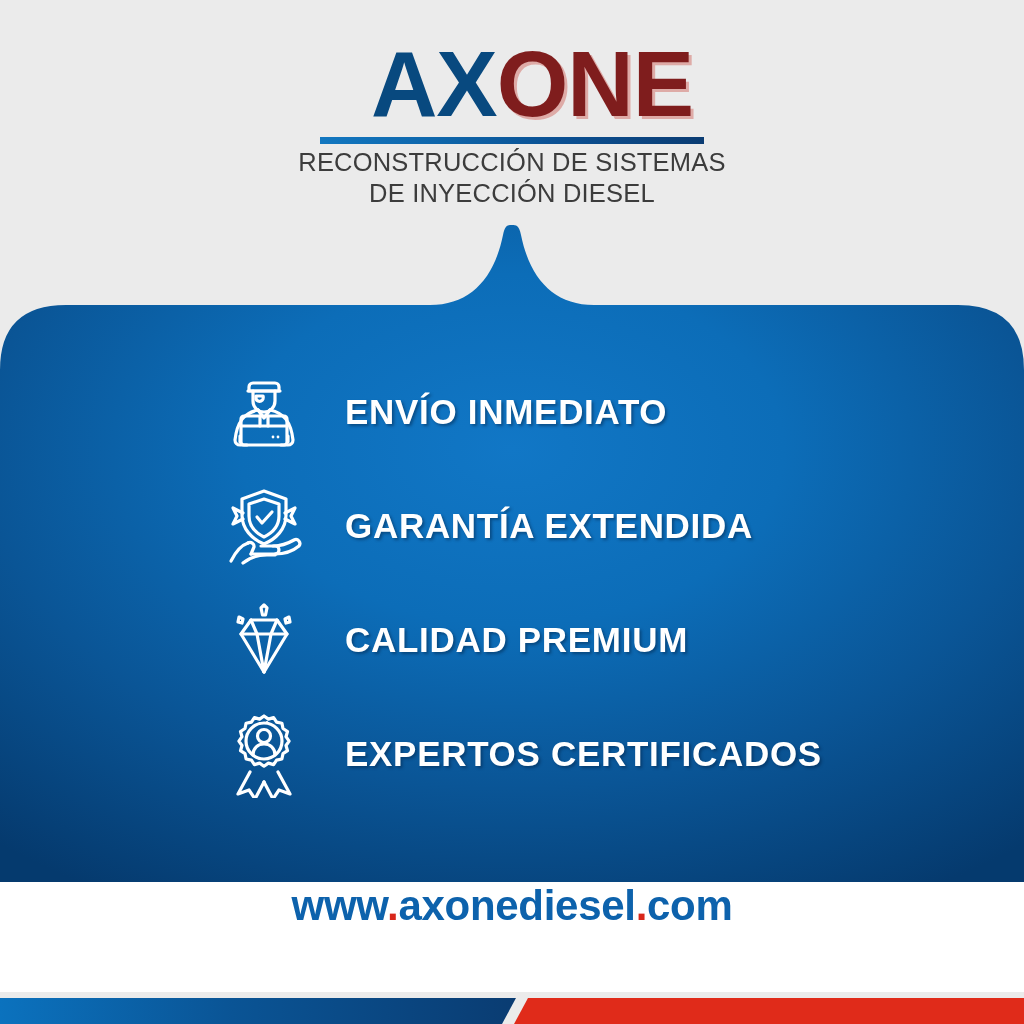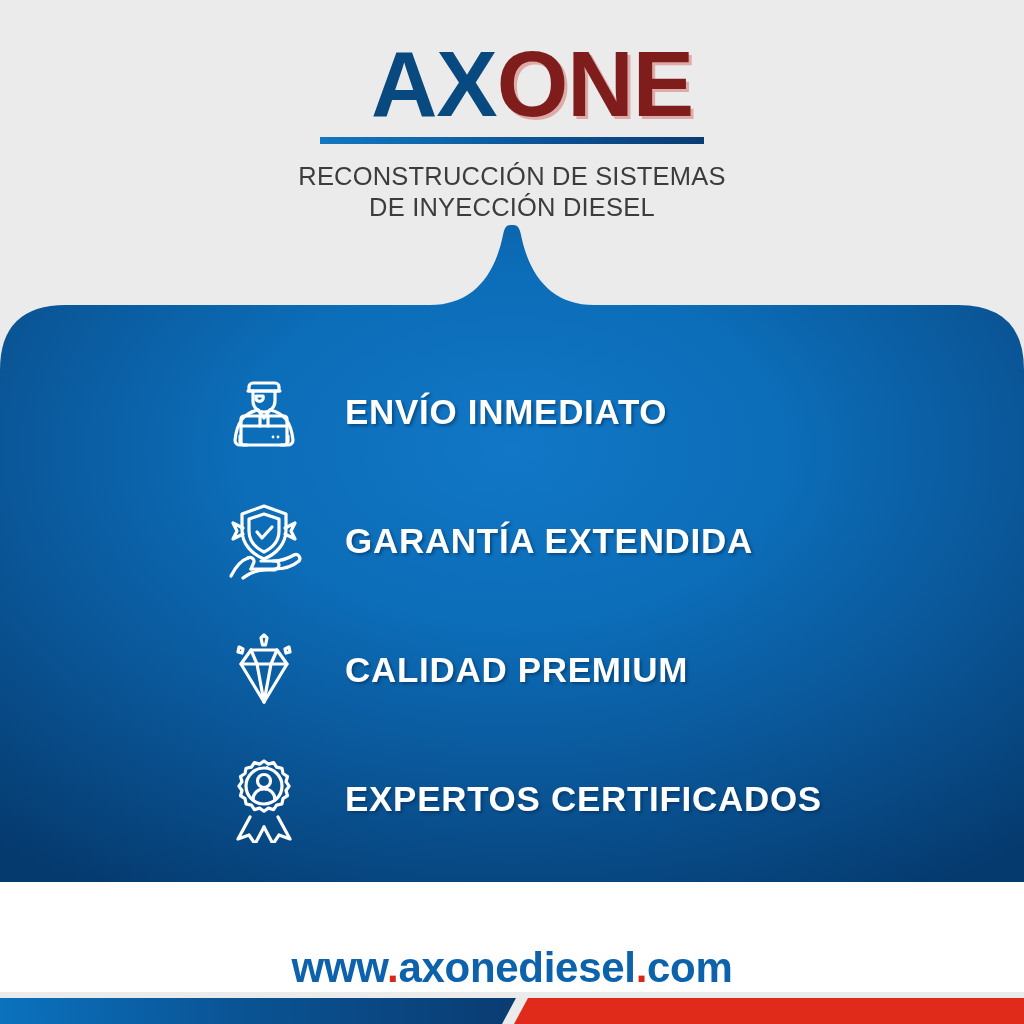--- a/index.html
+++ b/index.html
@@ -29,40 +29,40 @@
   }
   #logo-ax{color:#08497F;margin-left:40px;}
   #logo-one{color:#7f1d1d;text-shadow:3px 3px 0 rgba(196,41,31,.33);}
 
   #logo-rule{
     width:384px;height:7px;margin-top:7px;
     background:linear-gradient(to right,#1277C0 0%,#0E65AA 32%,#0A5093 62%,#0B3C73 100%);
   }
 
   #tagline{
-    margin-top:17px;
+    margin-top:3px;
     color:#3c3c3c;
     font-size:25.5px;
     line-height:1.22;
     text-align:center;
     letter-spacing:.2px;
     white-space:pre-line;
     font-family:"Liberation Sans", sans-serif;
   }
 
   
   #panel-wrap{position:absolute;left:0;top:225px;width:1024px;height:660px;z-index:3;}
   #panel-svg{display:block;width:1024px;height:660px;}
 
   
   #features{
     position:absolute;left:0;top:368px;width:1024px;
     z-index:7;
     display:flex;flex-direction:column;
-    gap:42px;
+    gap:27px;
     padding-left:218px;
     box-sizing:border-box;
   }
   .feature-row{
     display:flex;align-items:center;
     height:87px;
     gap:35px;
   }
   .feature-icon{
     width:92px;height:87px;
@@ -77,21 +77,21 @@
     letter-spacing:.7px;
     white-space:nowrap;
     text-shadow:2px 2px 3px rgba(0,30,65,.45);
     font-family:"Liberation Sans", sans-serif;
   }
 
   
   #website-band{
     position:absolute;left:0;top:882px;width:1024px;height:110px;
     background:#ffffff;z-index:4;
-    display:flex;align-items:flex-end;justify-content:center;
+    display:flex;align-items:flex-start;justify-content:center;
   }
   #website{
     font-size:42px;font-weight:bold;color:#0D62AC;
     letter-spacing:-.3px;white-space:nowrap;
     font-family:"Liberation Sans", sans-serif;
   }
   #website .dot{color:#D8271B;}
 
   
   #bottom-bar{position:absolute;left:0;bottom:0;width:1024px;height:42px;z-index:8;}

